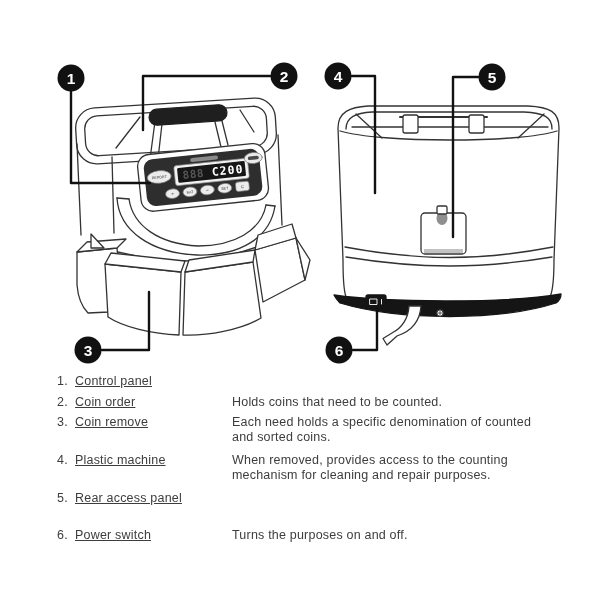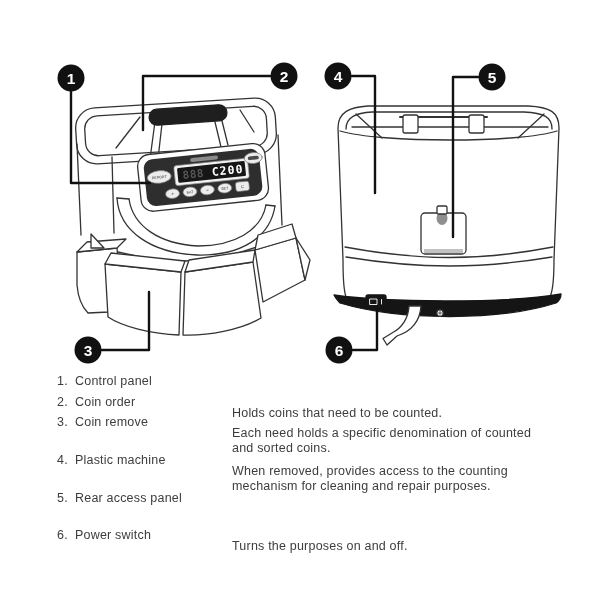--- a/index.html
+++ b/index.html
@@ -3,22 +3,22 @@
 <meta charset="utf-8">
 <style>
   html,body{margin:0;padding:0;background:#fff;}
   #stage{
     position:relative;width:600px;height:600px;background:#ffffff;overflow:hidden;
     font-family:"Liberation Sans", sans-serif;color:#3d3d3d;
   }
   #diagram{position:absolute;left:0;top:0;}
   .lrow{position:absolute;left:57px;display:flex;align-items:flex-start;width:505px;}
   .lnum{display:inline-block;width:18px;flex:0 0 18px;font-size:12.5px;letter-spacing:.2px;}
-  .lterm{display:inline-block;width:157px;flex:0 0 157px;font-size:12.5px;letter-spacing:.2px;}
-  .ldesc{display:inline-block;width:320px;font-size:12.5px;line-height:15px;letter-spacing:.2px;margin-top:11px;}
+  .lterm{display:inline-block;width:157px;flex:0 0 157px;font-size:12.5px;letter-spacing:.2px;text-decoration:underline;}
+  .ldesc{display:inline-block;width:320px;font-size:12.5px;line-height:15px;letter-spacing:.2px;}
   text{font-family:"Liberation Sans", sans-serif;}
   .seg{font-family:"DejaVu Sans Mono", monospace;font-weight:bold;}
 </style>
 </head>
 <body>
 
 <div id="stage">
 
   <svg id="diagram" width="600" height="375" viewBox="0 0 600 375">
     <g fill="none" stroke="#333" stroke-width="1.3" stroke-linejoin="round" stroke-linecap="round">

